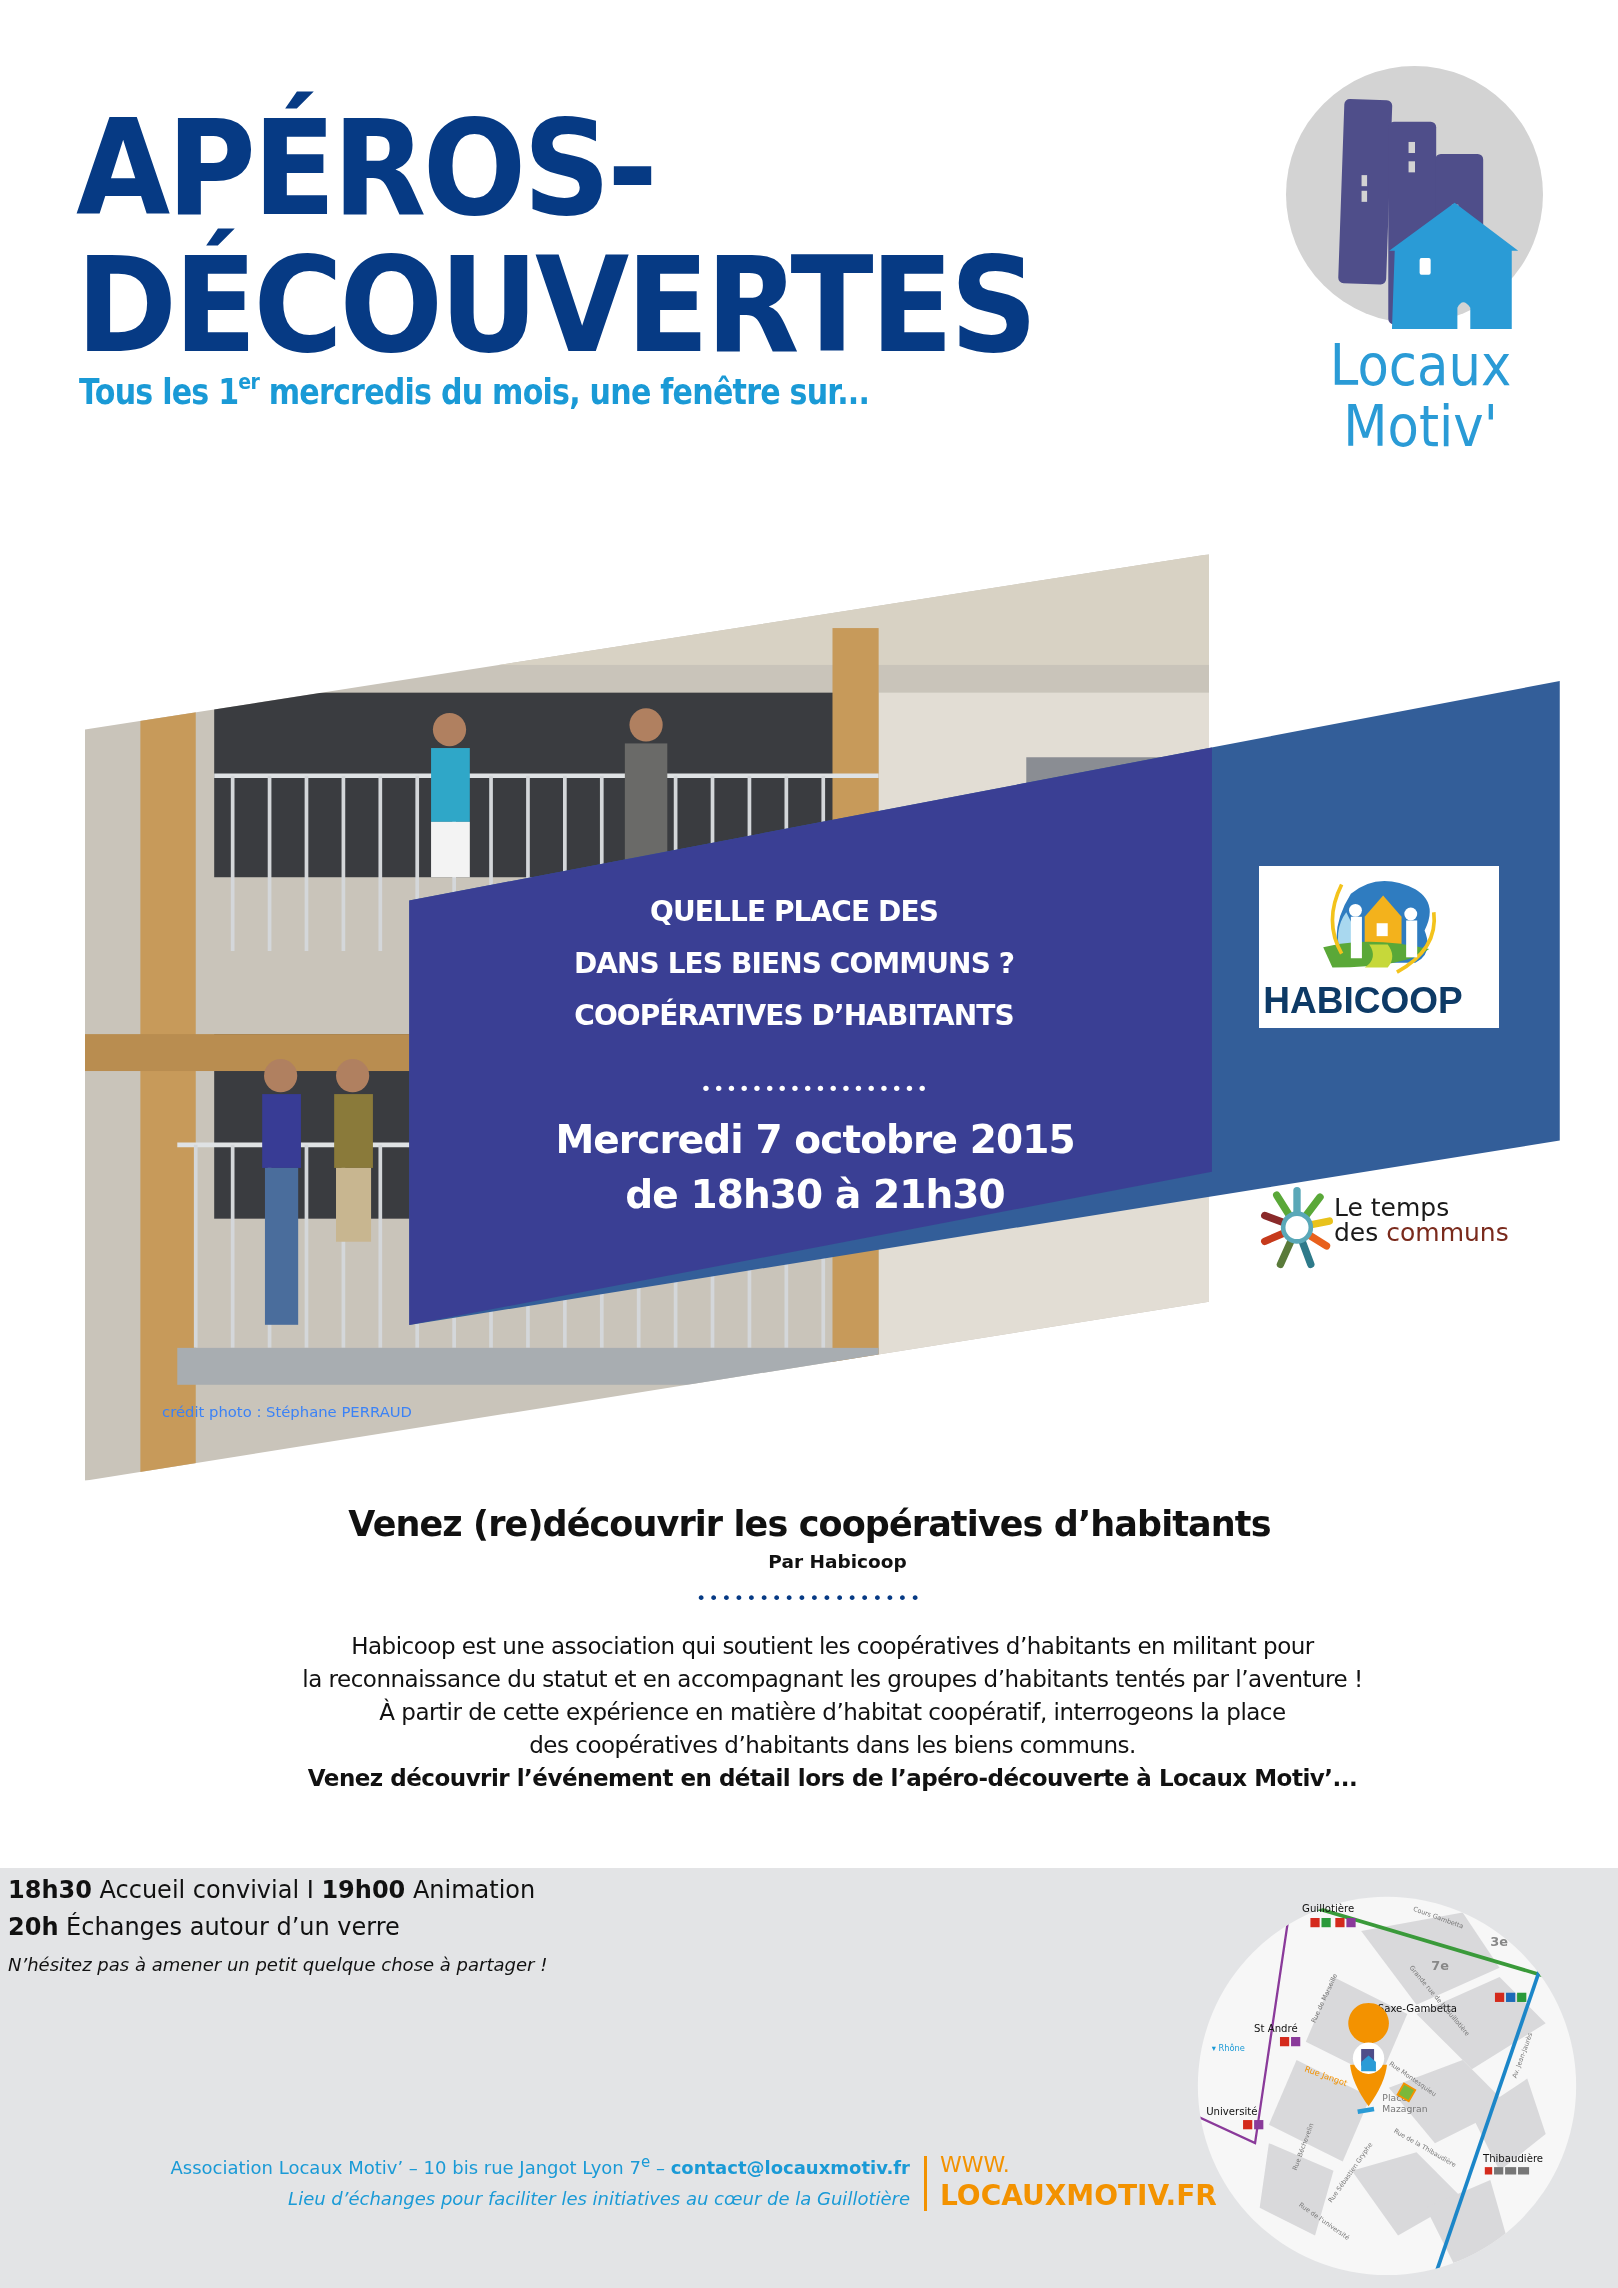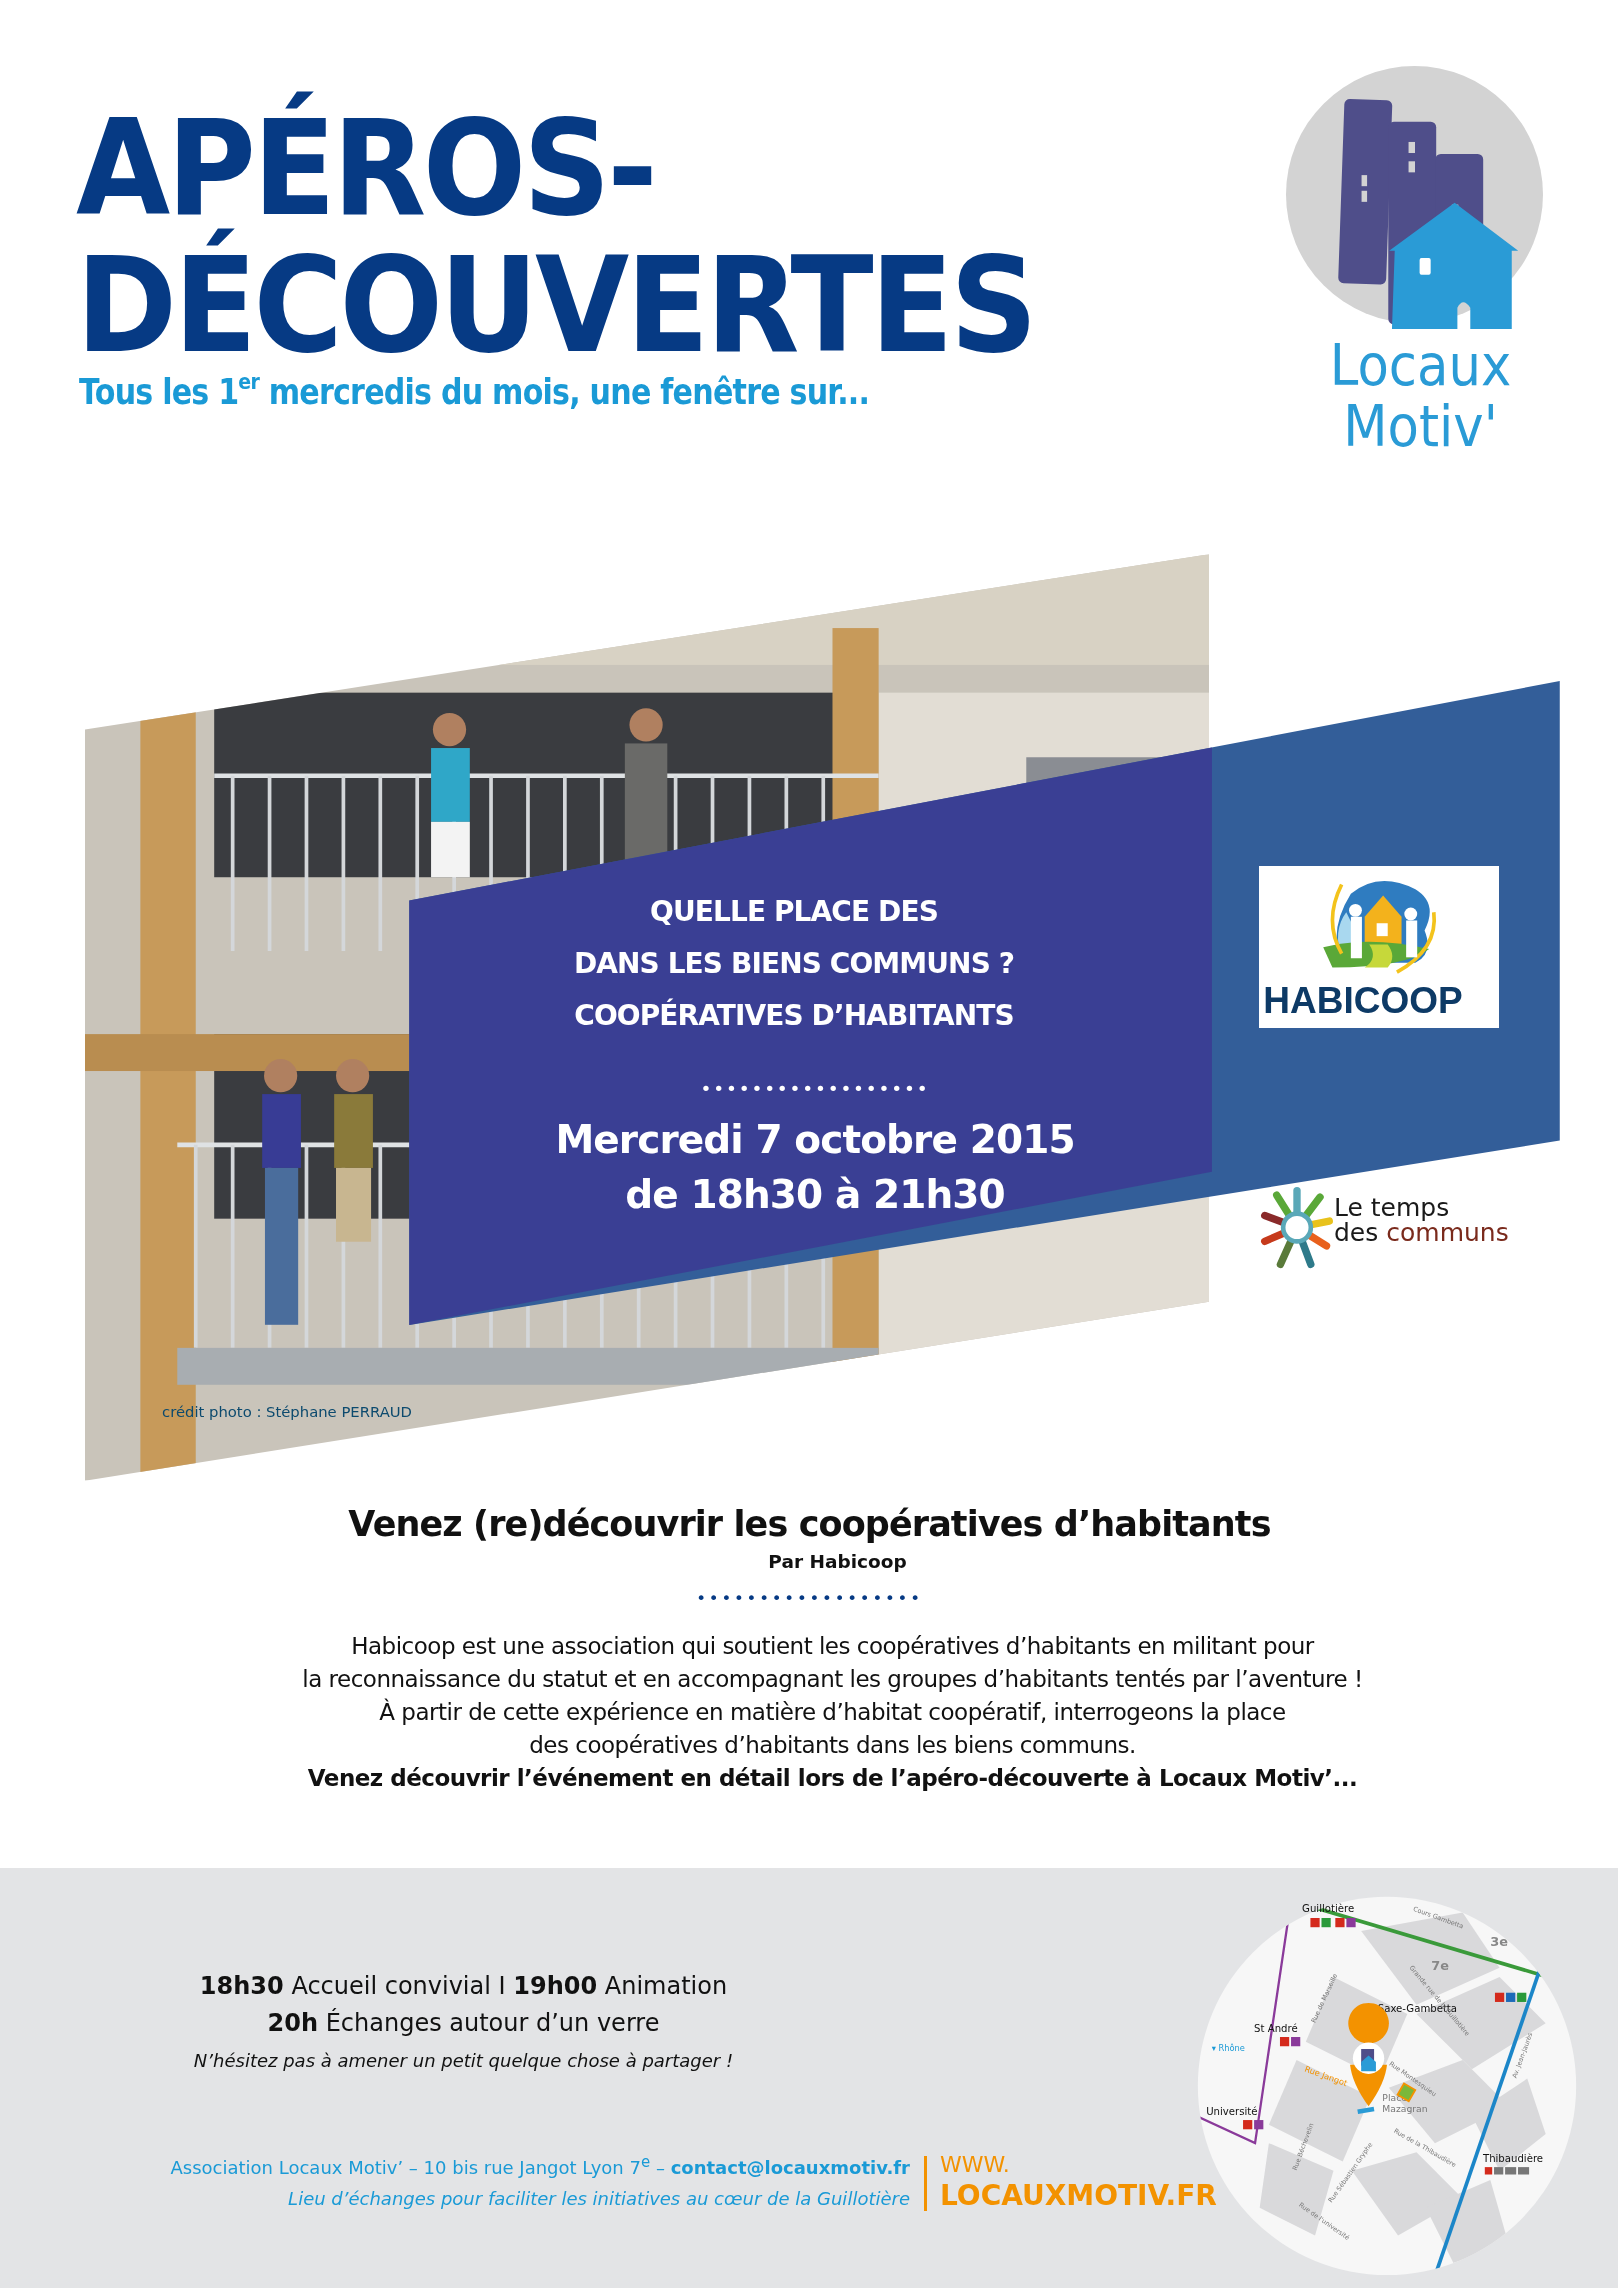--- a/index.html
+++ b/index.html
@@ -12,34 +12,34 @@
   
   .logo{left:1286px;top:66px;width:258px;height:388px;}
   .logo-circle{left:0;top:0;width:257px;height:257px;border-radius:50%;background:#d3d3d3;}
   .logo-text{left:18.5px;top:269px;width:231px;text-align:center;color:#2a9bd6;font-family:"DejaVu Sans",sans-serif;font-size:57px;line-height:61px;transform:scaleX(0.9);}
   
   .photo{left:85px;top:554px;width:1124px;height:927px;}
   .blue-band{left:409px;top:681px;width:1151px;height:644px;}
   .headline{left:388px;top:886px;width:812px;text-align:center;color:#fff;font-weight:bold;font-size:28px;line-height:52px;letter-spacing:-0.9px;}
   .dots-w{left:409px;top:1078px;width:812px;text-align:center;color:#fff;font-size:18.5px;letter-spacing:1.8px;}
   .date{left:409px;top:1112px;width:812px;text-align:center;color:#fff;font-weight:bold;font-size:39px;line-height:55px;letter-spacing:-0.9px;}
-  .credit{left:162px;top:1403px;color:#0c4a6e;font-size:14.8px;}
+  .credit{left:162px;top:1403px;color:#3b82f6;font-size:14.8px;}
   .habicoop{left:1259px;top:866px;width:240px;height:162px;background:#fff;}
   .habicoop-name{left:0;top:114px;width:208px;text-align:center;color:#0d3a66;font-weight:bold;font-size:37px;font-family:"Liberation Sans",sans-serif;}
   .temps{left:1260px;top:1186px;width:277px;height:83px;}
   .temps-text{left:74px;top:9.2px;font-size:25px;line-height:25px;color:#1a1a1a;}
   
   .section-title{left:0;top:1504px;width:1619px;text-align:center;color:#111;font-weight:bold;font-size:35px;letter-spacing:-0.9px;}
   .section-sub{left:0;top:1551px;width:1619px;text-align:center;color:#111;font-weight:bold;font-size:18.5px;margin-left:28px;}
   .dots-b{left:0;top:1589px;width:1619px;text-align:center;color:#063a84;font-size:16.6px;letter-spacing:2.8px;}
   .para{left:0;top:1630px;width:1619px;text-align:center;color:#111;font-size:23px;line-height:33px;letter-spacing:-0.5px;padding-left:23px;}
   .para .b{font-weight:bold;}
   
   .footer{left:0;top:1868px;width:1619px;height:421px;background:#e3e4e6;}
-  .sched{left:0;top:1968px;width:927px;text-align:center;color:#111;font-size:24px;line-height:37px;}
+  .sched{left:0;top:1872px;width:927px;text-align:left;color:#111;font-size:24px;line-height:37px;padding-left:8px;}
   .sched b{font-weight:bold;}
   .sched .it{font-style:italic;font-size:18px;}
   .addr{left:0;top:2147px;width:910px;text-align:right;color:#1a9ad6;font-size:18px;line-height:31px;}
   .addr .it{font-style:italic;}
   .vsep{left:924px;top:2156px;width:2.8px;height:55px;background:#f39200;}
   .www{left:940px;top:2149px;color:#f39200;font-size:22px;line-height:31px;}
   .www b{font-size:28px;font-weight:bold;}
   .map{left:1195px;top:1894px;width:384px;height:382px;}
 </style>
 </head>

